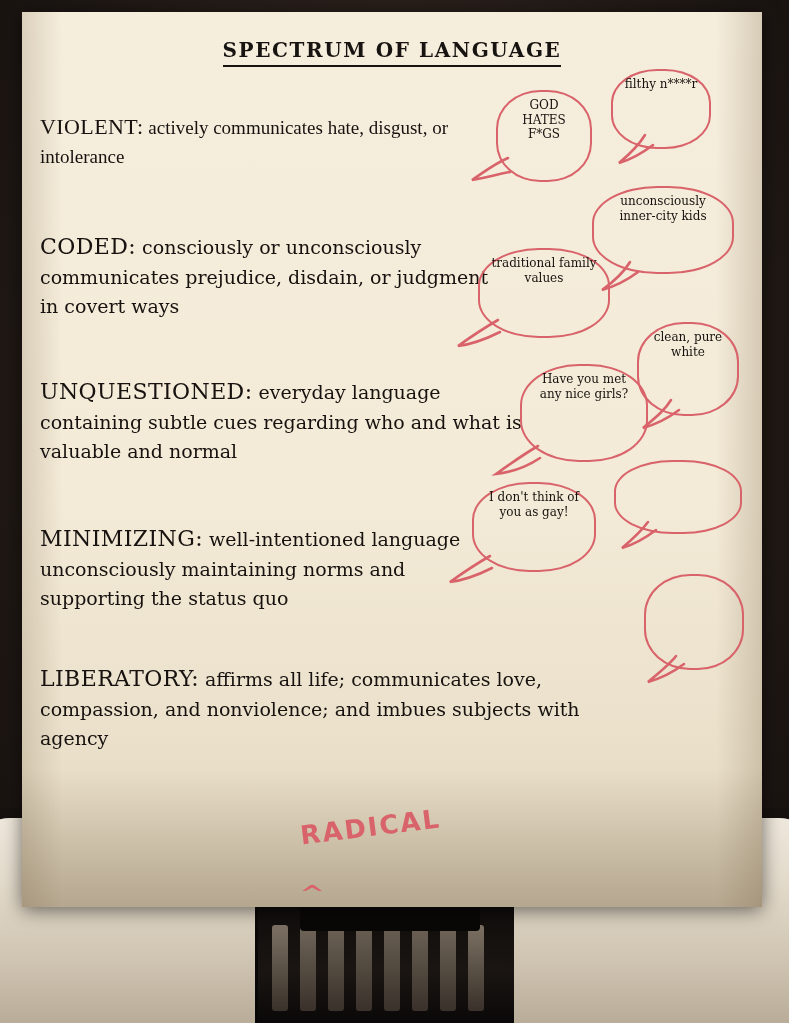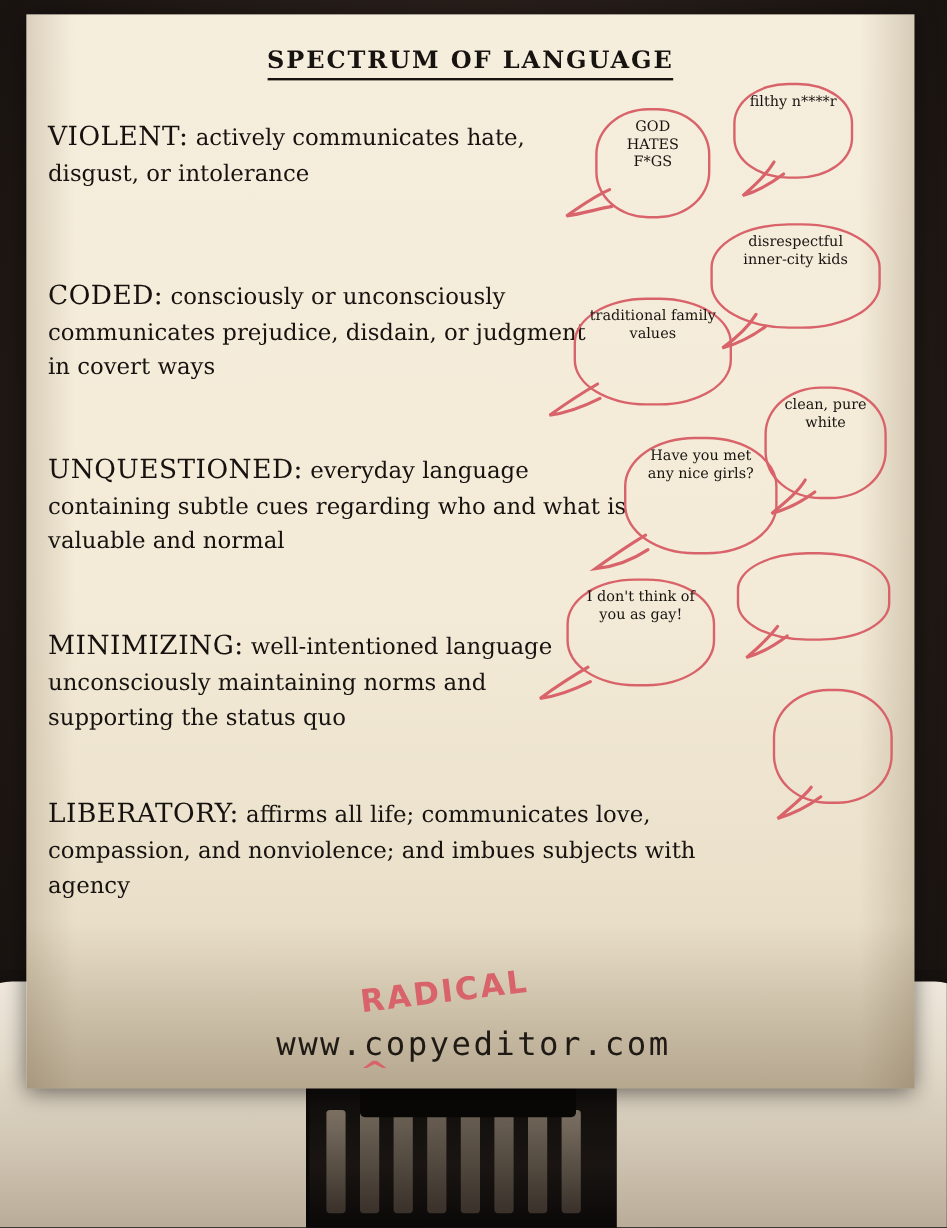--- a/index.html
+++ b/index.html
@@ -223,21 +223,21 @@
 
   <div class="paper">
     <div class="paper-shade-l"></div>
     <div class="paper-shade-r"></div>
     <div class="paper-shade-b"></div>
 
     <h1 class="title">
       <span class="u">SPECTRUM OF LANGUAGE</span>
     </h1>
 
-    <div class="entry" style="top:86px; width:470px;">
+    <div class="entry" style="top:98px; width:470px;font-family:Liberation Serif, serif;">
       <span class="term">VIOLENT:</span><span> actively communicates hate, disgust, or intolerance</span>
     </div>
 
     <div class="entry" style="top:218px; width:470px;">
       <span class="term">CODED:</span><span> consciously or unconsciously communicates prejudice, disdain, or judgment in covert ways</span>
     </div>
 
     <div class="entry" style="top:363px; width:485px;">
       <span class="term">UNQUESTIONED:</span><span> everyday language containing subtle cues regarding who and what is valuable and normal</span>
     </div>
@@ -262,21 +262,21 @@
     <div class="bubble" style="left:589px; top:57px; width:100px; height:80px;">
       <span>filthy n****r</span>
       <span class="tail" style="left:4px; top:62px;">
         <svg width="40" height="34" viewBox="0 0 40 34">
             <path d="M28 2 C22 12, 14 20, 2 30 C16 26, 28 18, 36 12" fill="none" stroke="#d9636a" stroke-width="2.6" stroke-linecap="round"></path>
           </svg>
       </span>
     </div>
 
     <div class="bubble" style="left:570px; top:174px; width:142px; height:88px;">
-      <span>disrespectful inner-city kids</span>
+      <span>unconsciously inner-city kids</span>
       <span class="tail" style="left:6px; top:72px;">
         <svg width="40" height="34" viewBox="0 0 40 34">
             <path d="M30 2 C24 12, 16 20, 2 30 C16 26, 30 18, 38 12" fill="none" stroke="#d9636a" stroke-width="2.6" stroke-linecap="round"></path>
           </svg>
       </span>
     </div>
 
     <div class="bubble" style="left:456px; top:236px; width:132px; height:90px;">
       <span>traditional family values</span>
       <span class="tail" style="left:-22px; top:66px;">
@@ -326,15 +326,14 @@
         <svg width="40" height="32" viewBox="0 0 40 32">
             <path d="M30 2 C24 10, 14 18, 2 28 C16 24, 30 16, 38 10" fill="none" stroke="#d9636a" stroke-width="2.6" stroke-linecap="round"></path>
           </svg>
       </span>
     </div>
 
   </div>
 
   <div class="radical">RADICAL</div>
   <div class="caret">^</div>
-  <div class="url">www.copyeditor.com</div>
 
 </div>
 
 </body></html>

